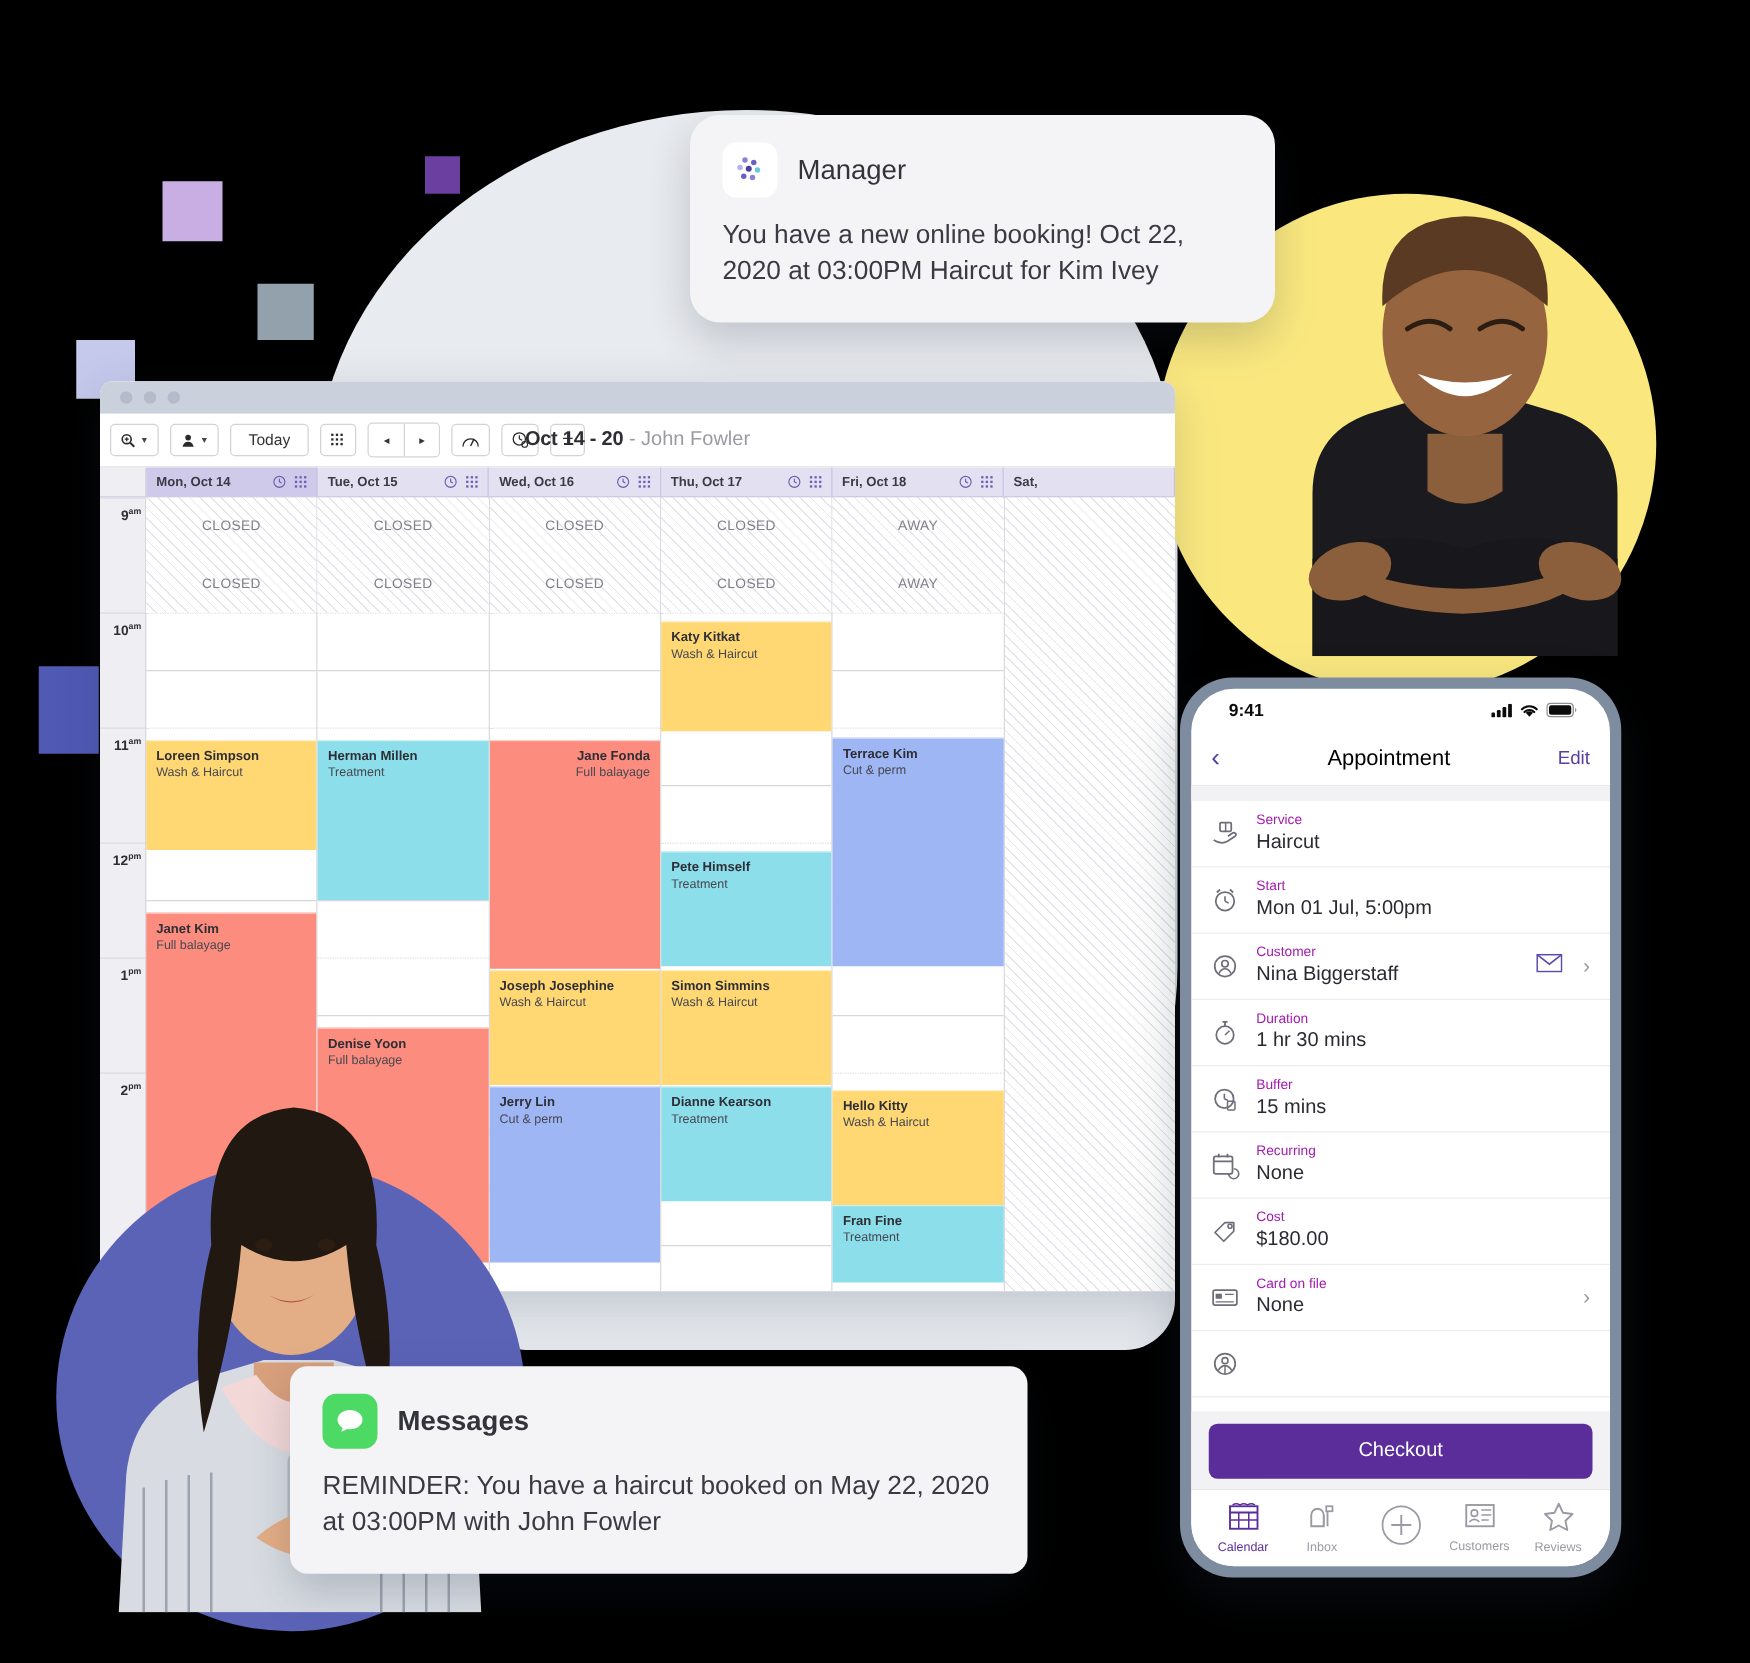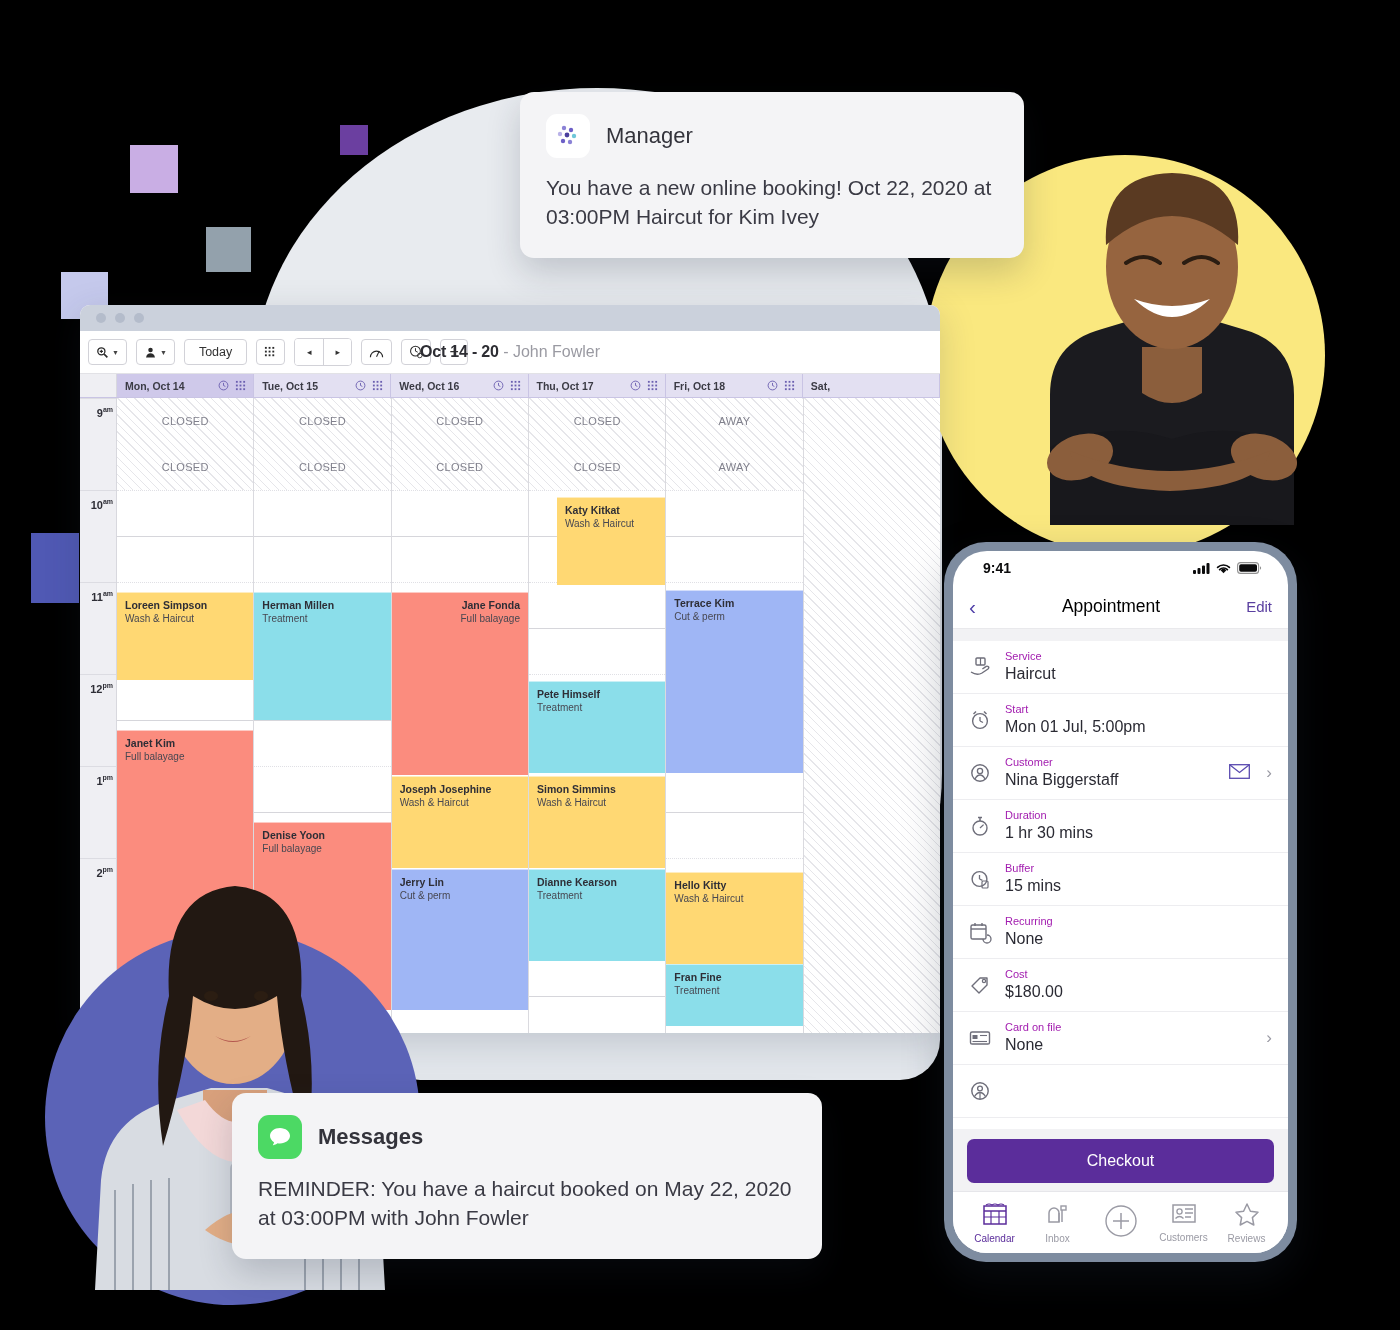--- a/index.html
+++ b/index.html
@@ -110,21 +110,21 @@
     position:absolute; background:#F4F4F6; border-radius:14px;
     box-shadow:0 14px 34px rgba(30,38,58,.20); padding:22px 26px 26px 26px;
   }
   .notif-head { display:flex; align-items:center; gap:16px; margin-bottom:16px; }
   .nicon { width:44px; height:44px; border-radius:11px; flex:none;
            display:flex; align-items:center; justify-content:center; }
   .nicon.manager { background:#fff; }
   .nicon.messages { background:#4CD964; }
   .napp { font-size:22px; color:#33333B; font-weight:400; }
   .nbody { font-size:21px; line-height:1.38; color:#3A3A44; }
-  #notif-manager { left:520px; top:92px; width:504px; }
+  #notif-manager { left:552px; top:92px; width:468px;border-radius:24px; }
   #notif-messages { left:232px; top:1093px; width:590px; }
 
   
   .phone {
     position:absolute; left:944px; top:542px; width:353px; height:720px;
     background:#7E8CA0; border-radius:42px; padding:9px;
     box-shadow:0 16px 40px rgba(30,38,58,.28);
   }
   .screen { width:100%; height:100%; background:#fff; border-radius:34px; overflow:hidden;
             display:flex; flex-direction:column; }
@@ -475,21 +475,21 @@
           <div class="hrow half" style="top: 368px;"></div>
           <div class="hrow" style="top: 414px;"></div>
           <div class="hrow half" style="top: 460px;"></div>
           <div class="hrow" style="top: 506px;"></div>
           <div class="hrow half" style="top: 552px;"></div>
           <div class="hrow" style="top: 598px;"></div>
           <div class="hatch" style="top: 0px; height: 92px;">
             <div class="closedtxt" style="top: 23px;">CLOSED</div>
             <div class="closedtxt" style="top: 69px;">CLOSED</div>
           </div>
-          <div class="appt" style="top: 99px; height: 88px; background: rgb(255, 216, 115); margin-left: 28px;">
+          <div class="appt" style="top: 99px; height: 88px; background: rgb(255, 216, 115);">
             <div class="nm">Katy Kitkat</div>
             <div class="sv">Wash &amp; Haircut</div>
           </div>
           <div class="appt" style="top: 283px; height: 92px; background: rgb(139, 222, 234);">
             <div class="nm">Pete Himself</div>
             <div class="sv">Treatment</div>
           </div>
           <div class="appt" style="top: 378px; height: 92px; background: rgb(255, 216, 115);">
             <div class="nm">Simon Simmins</div>
             <div class="sv">Wash &amp; Haircut</div>

